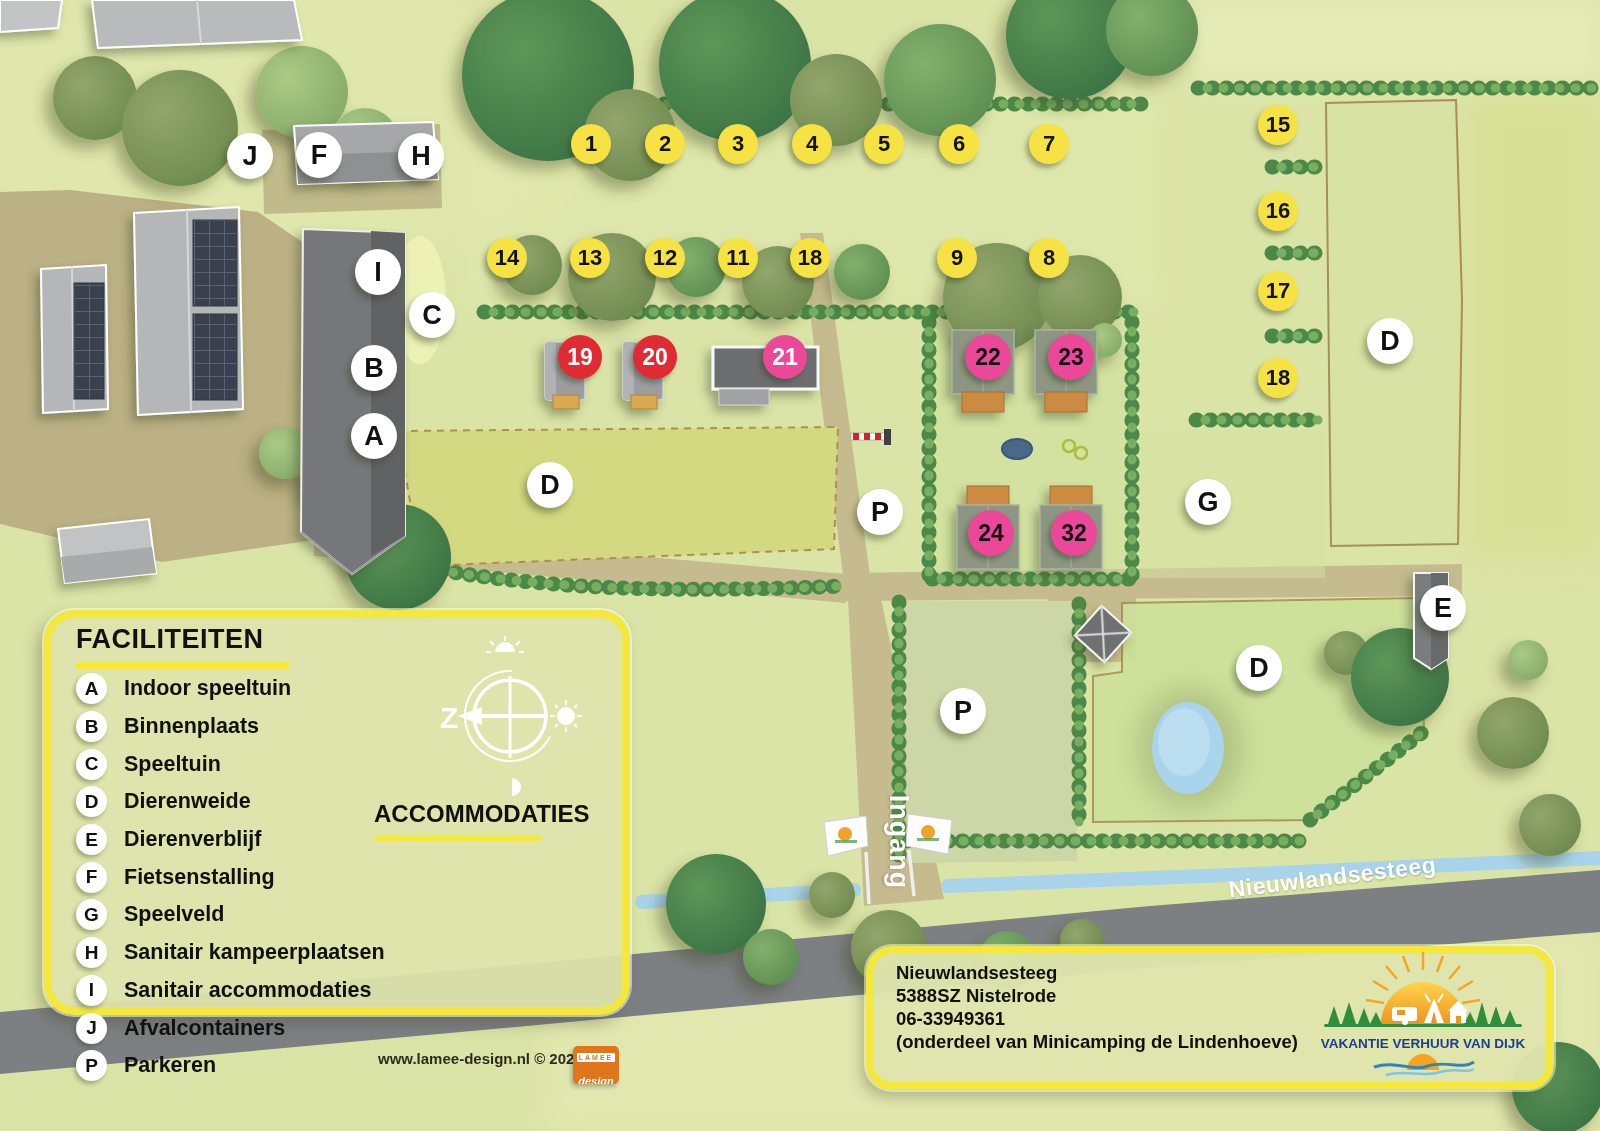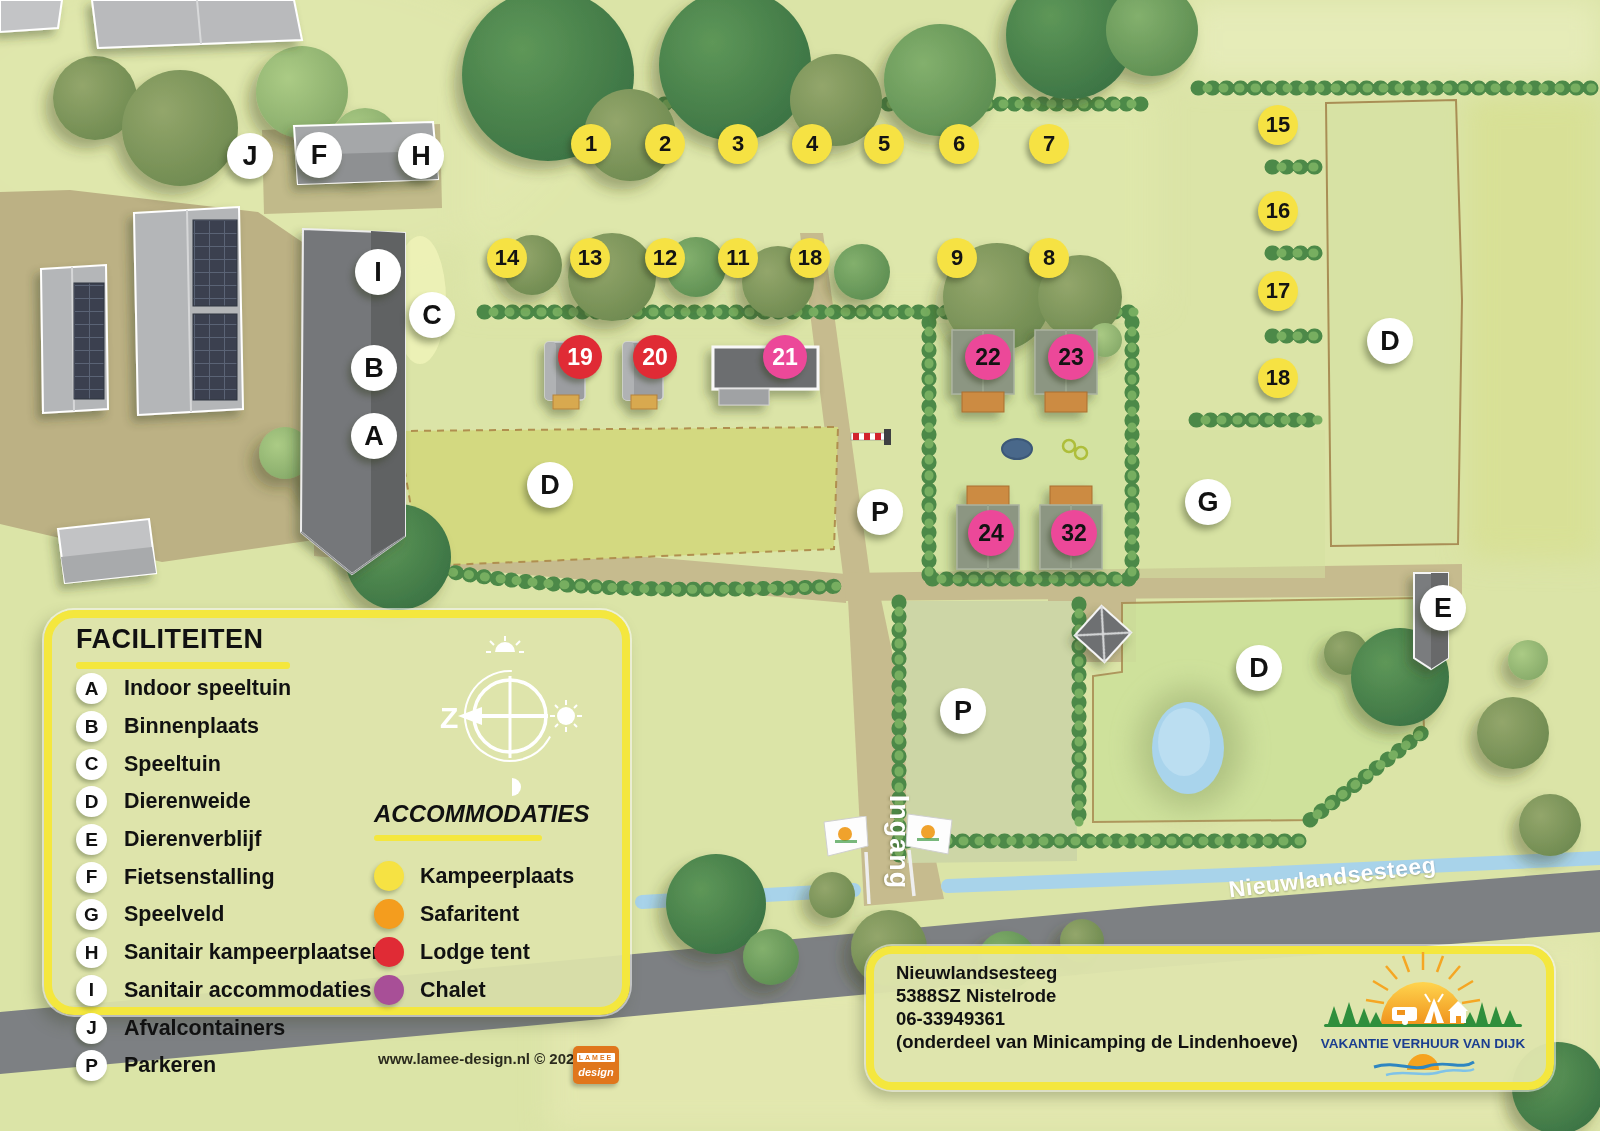--- a/index.html
+++ b/index.html
@@ -54,38 +54,38 @@
   .panel .underline{position:absolute;left:24px;top:44px;width:214px;height:7px;background:#f4e73e;border-radius:3px;}
   .fac-list{position:absolute;left:24px;top:52px;}
   .frow{display:flex;align-items:center;height:37.7px;}
   .fkey{
     width:31px;height:31px;border-radius:50%;background:#fff;color:#111;
     display:flex;align-items:center;justify-content:center;font-size:19px;
     box-shadow:-2px 3px 4px rgba(50,60,30,.35);flex:0 0 31px;
   }
   .flabel{margin-left:17px;font-size:21.5px;color:#111;white-space:nowrap;}
   .acc{position:absolute;left:322px;top:182px;}
-  .acc h3{margin:0;font-size:24px;color:#111;font-style:italic;}
+  .acc h3{margin:0;font-size:24px;color:#111;}
   .acc .underline2{width:168px;height:6px;background:#f4e73e;border-radius:3px;margin-top:7px;}
   .acc-rows{margin-top:16px;}
   .arow{display:flex;align-items:center;height:38px;}
   .adot{width:30px;height:30px;border-radius:50%;flex:0 0 30px;box-shadow:-2px 3px 4px rgba(50,60,30,.3);}
   .adot.c-camp{background:#f6e243;}
   .adot.c-safari{background:#f49d1e;}
   .adot.c-lodge{background:#e02b35;}
   .adot.c-chalet{background:#a84f97;}
   .alabel{margin-left:16px;font-size:21.5px;color:#111;}
   .credit{position:absolute;left:326px;top:432px;font-size:15px;color:#2c2c1e;white-space:nowrap;}
   .lamee{
     position:absolute;left:521px;top:428px;width:46px;height:38px;
     background:#e0761c;border-radius:5px;color:#fff;text-align:center;
     box-shadow:-2px 3px 4px rgba(0,0,0,.25);overflow:hidden;
   }
   .lamee .row{display:inline-block;margin-top:5px;background:#fff;color:#e0761c;font-size:7px;letter-spacing:2px;padding:1px 2px;border-radius:1px;}
-  .lamee .script{font-size:11px;font-style:italic;margin-top:3px;line-height:1;}
+  .lamee .script{font-size:11px;font-style:italic;margin-top:12px;line-height:1;}
   .compass{position:absolute;left:438px;top:636px;z-index:5;}
   
   .infobox{
     position:absolute;left:866px;top:946px;width:688px;height:144px;z-index:4;
     background:rgba(223,229,173,.96);
     border:8px solid #f4e73e;border-radius:26px;
     box-shadow:0 0 0 2px rgba(255,255,255,.5), -5px 7px 14px rgba(60,70,40,.3);
   }
   .infobox .lines{position:absolute;left:22px;top:7px;font-size:18.5px;line-height:23px;color:#111;}
   .brandlogo{position:absolute;right:14px;top:-2px;}
@@ -433,38 +433,20 @@
         </div>
       <div class="frow">
           <span class="fkey">P</span>
           <span class="flabel">Parkeren</span>
         </div>
     </div>
 
     <div class="acc">
       <h3>ACCOMMODATIES</h3>
       <div class="underline2"></div>
-      <div class="acc-rows">
-        <div class="arow">
-            <span class="adot c-camp"></span>
-            <span class="alabel">Kampeerplaats</span>
-          </div>
-        <div class="arow">
-            <span class="adot c-safari"></span>
-            <span class="alabel">Safaritent</span>
-          </div>
-        <div class="arow">
-            <span class="adot c-lodge"></span>
-            <span class="alabel">Lodge tent</span>
-          </div>
-        <div class="arow">
-            <span class="adot c-chalet"></span>
-            <span class="alabel">Chalet</span>
-          </div>
-      </div>
     </div>
 
     <div class="credit">www.lamee-design.nl © 2025</div>
     <div class="lamee">
       <span class="row">LAMEE</span>
       <div class="script">design</div>
     </div>
   </div>
 
   <svg class="compass" width="150" height="165" viewBox="0 0 150 165">

